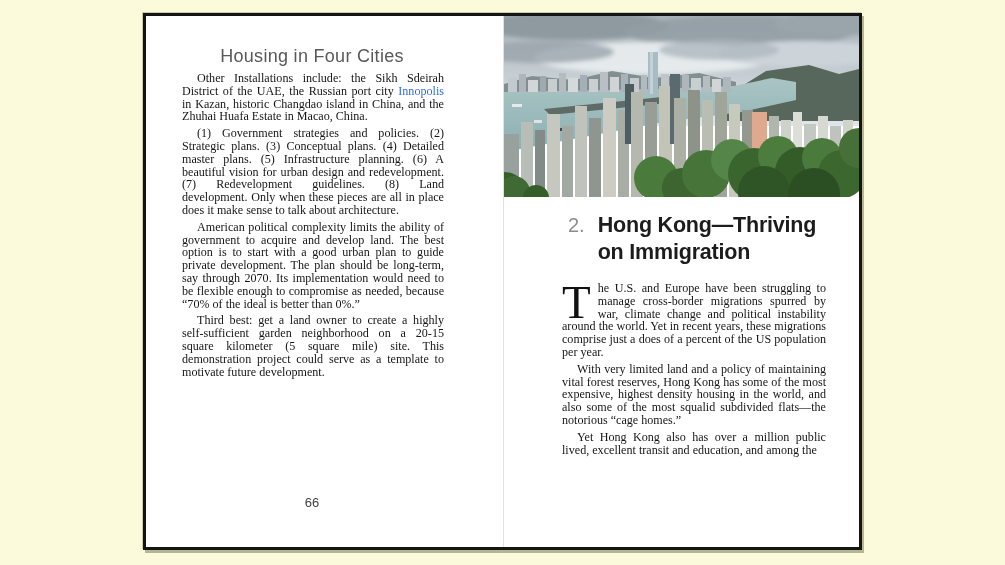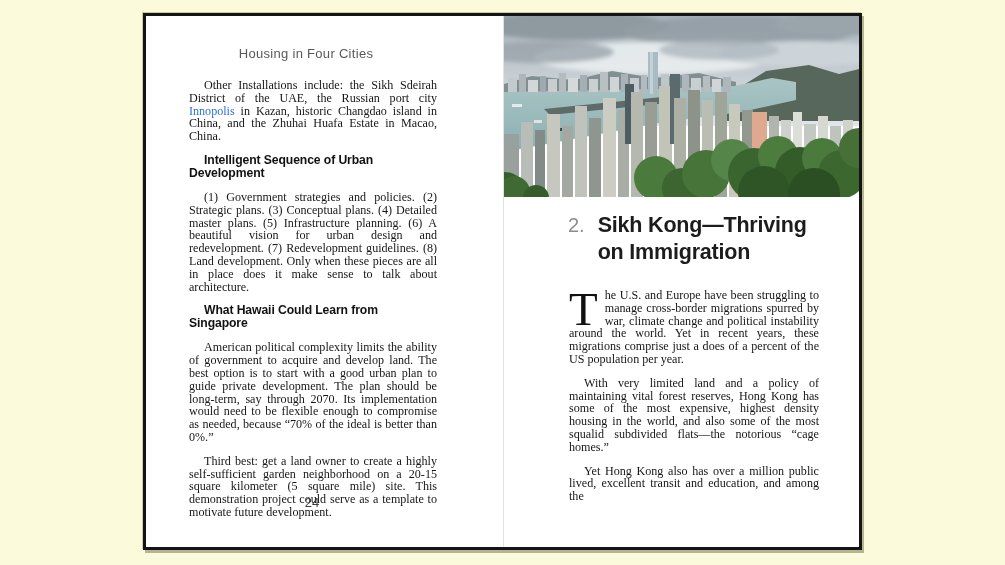--- a/index.html
+++ b/index.html
@@ -12,30 +12,30 @@
     position:absolute;left:143px;top:13px;width:719px;height:537px;
     box-sizing:border-box;background:#ffffff;border:3px solid #141414;
     box-shadow:2px 3px 0 rgba(95,95,60,.45), -1px -1px 0 rgba(95,95,60,.30);
   }
   .page-left{position:absolute;left:0;top:0;width:357px;height:100%;}
   .gutter{position:absolute;left:357px;top:0;width:1px;height:100%;background:#e2e2e2;}
   .page-right{position:absolute;left:358px;top:0;width:355px;height:100%;}
 
   
   .running-head{
-    position:absolute;top:30px;left:24px;width:272px;text-align:center;
+    position:absolute;top:30px;left:30px;width:272px;text-align:center;
     font-family:"Liberation Sans", sans-serif;font-weight:300;
-    font-size:13px;color:#595959;letter-spacing:.3px;
+    font-size:18px;color:#595959;letter-spacing:.3px;
   }
   .body-text{
     font-size:12.1px;line-height:12.8px;text-align:justify;color:#161616;
     text-justify:inter-word;
   }
   .left-body{position:absolute;top:52px;left:32px;width:270px;}
-  .body-text p{margin:11px;text-indent:15px;}
+  .body-text p{margin:4px;text-indent:15px;}
   .body-text p.noindent{text-indent:0;}
   .section-heading{
     font-family:"Liberation Sans", sans-serif;font-weight:bold;
     font-size:12.2px;line-height:13px;color:#111;
     margin:8px 0 2px;letter-spacing:-.1px;text-align:left;
   }
   .inline-link{color:#2e6fdb;text-decoration:none;cursor:pointer;}
   .page-number{
     position:absolute;top:479px;left:30px;width:272px;text-align:center;
     font-family:"Liberation Sans", sans-serif;font-weight:300;
@@ -63,29 +63,27 @@
 <body>
 
 <div class="spread">
 
   <div class="page-left">
     <div class="running-head">Housing in Four Cities</div>
 
     <div class="left-body body-text">
       <p><span>Other Installations include: the Sikh Sdeirah District of the UAE, the Russian port city </span><span class="inline-link">Innopolis</span><span> in Kazan, historic Changdao island in China, and the Zhuhai Huafa Estate in Macao, China.</span></p>
 
-      <p class="section-heading">Intelligent Sequence of Urban Development</p>
       <p>(1) Government strategies and policies. (2) Strategic plans. (3) Conceptual plans. (4) Detailed master plans. (5) Infrastructure planning. (6) A beautiful vision for urban design and redevelopment. (7) Redevelopment guidelines. (8) Land development. Only when these pieces are all in place does it make sense to talk about architecture.</p>
 
-      <p class="section-heading">What Hawaii Could Learn from Singapore</p>
       <p>American political complexity limits the ability of government to acquire and develop land. The best option is to start with a good urban plan to guide private development. The plan should be long-term, say through 2070. Its implementation would need to be flexible enough to compromise as needed, because “70% of the ideal is better than 0%.”</p>
       <p>Third best: get a land owner to create a highly self-sufficient garden neighborhood on a 20-15 square kilometer (5 square mile) site. This demonstration project could serve as a template to motivate future development.</p>
     </div>
 
-    <div class="page-number">24</div>
+    <div class="page-number">66</div>
   </div>
 
   <div class="gutter"></div>
 
   <div class="page-right">
 
     <svg class="photo" viewBox="0 0 355 181" preserveAspectRatio="none">
       <defs>
         <linearGradient id="sky" x1="0" y1="0" x2="0" y2="1">
           <stop offset="0" stop-color="#a9b3bb"></stop>
@@ -197,21 +195,21 @@
         <circle cx="260" cy="176" r="26" fill="#2f5426"></circle>
         <circle cx="210, " cy="180" r="24" fill="#35602a"></circle>
         <circle cx="310" cy="178" r="26" fill="#2b4f22"></circle>
         <circle cx="10" cy="176" r="16" fill="#3f6a33"></circle>
         <circle cx="32" cy="182" r="13" fill="#355d2a"></circle>
       </g>
     </svg>
 
     <div class="chapter">
       <div class="chapter-number">2.</div>
-      <div class="chapter-title">Sikh Kong—Thriving on Immigration</div>
+      <div class="chapter-title">Hong Kong—Thriving on Immigration</div>
     </div>
 
     <div class="right-body body-text">
       <p class="noindent"><span class="dropcap">T</span><span>he U.S. and Europe have been struggling to manage cross-border migrations spurred by war, climate change and political instability around the world. Yet in recent years, these migrations comprise just a does of a percent of the US population per year.</span></p>
       <p>With very limited land and a policy of maintaining vital forest reserves, Hong Kong has some of the most expensive, highest density housing in the world, and also some of the most squalid subdivided flats—the notorious “cage homes.”</p>
       <p>Yet Hong Kong also has over a million public lived, excellent transit and education, and among the</p>
     </div>
   </div>
 </div>
 

